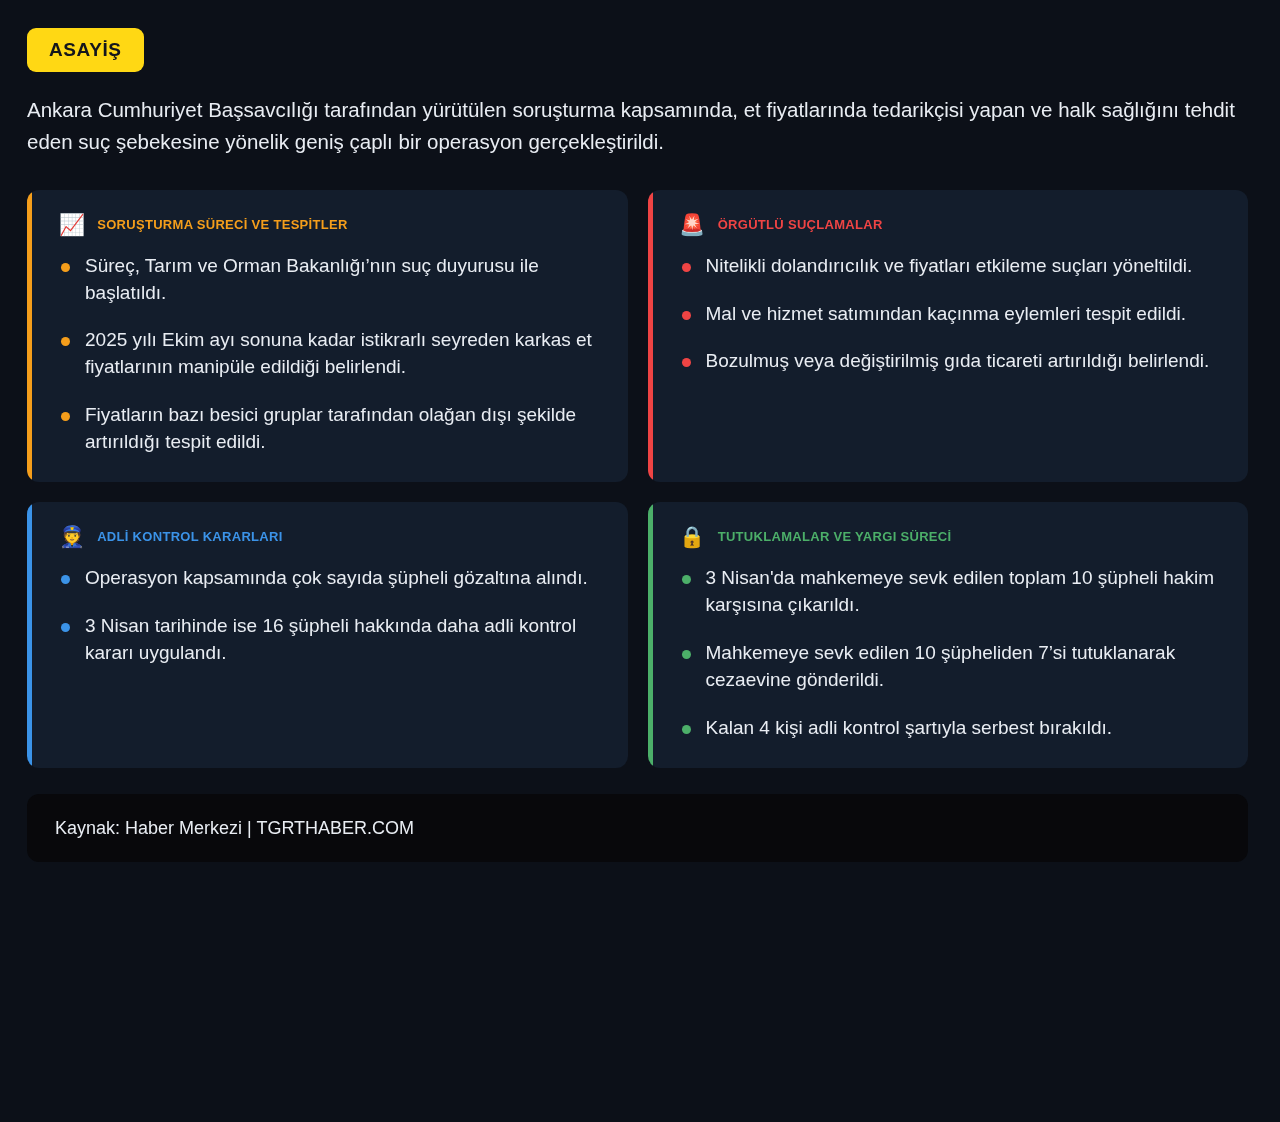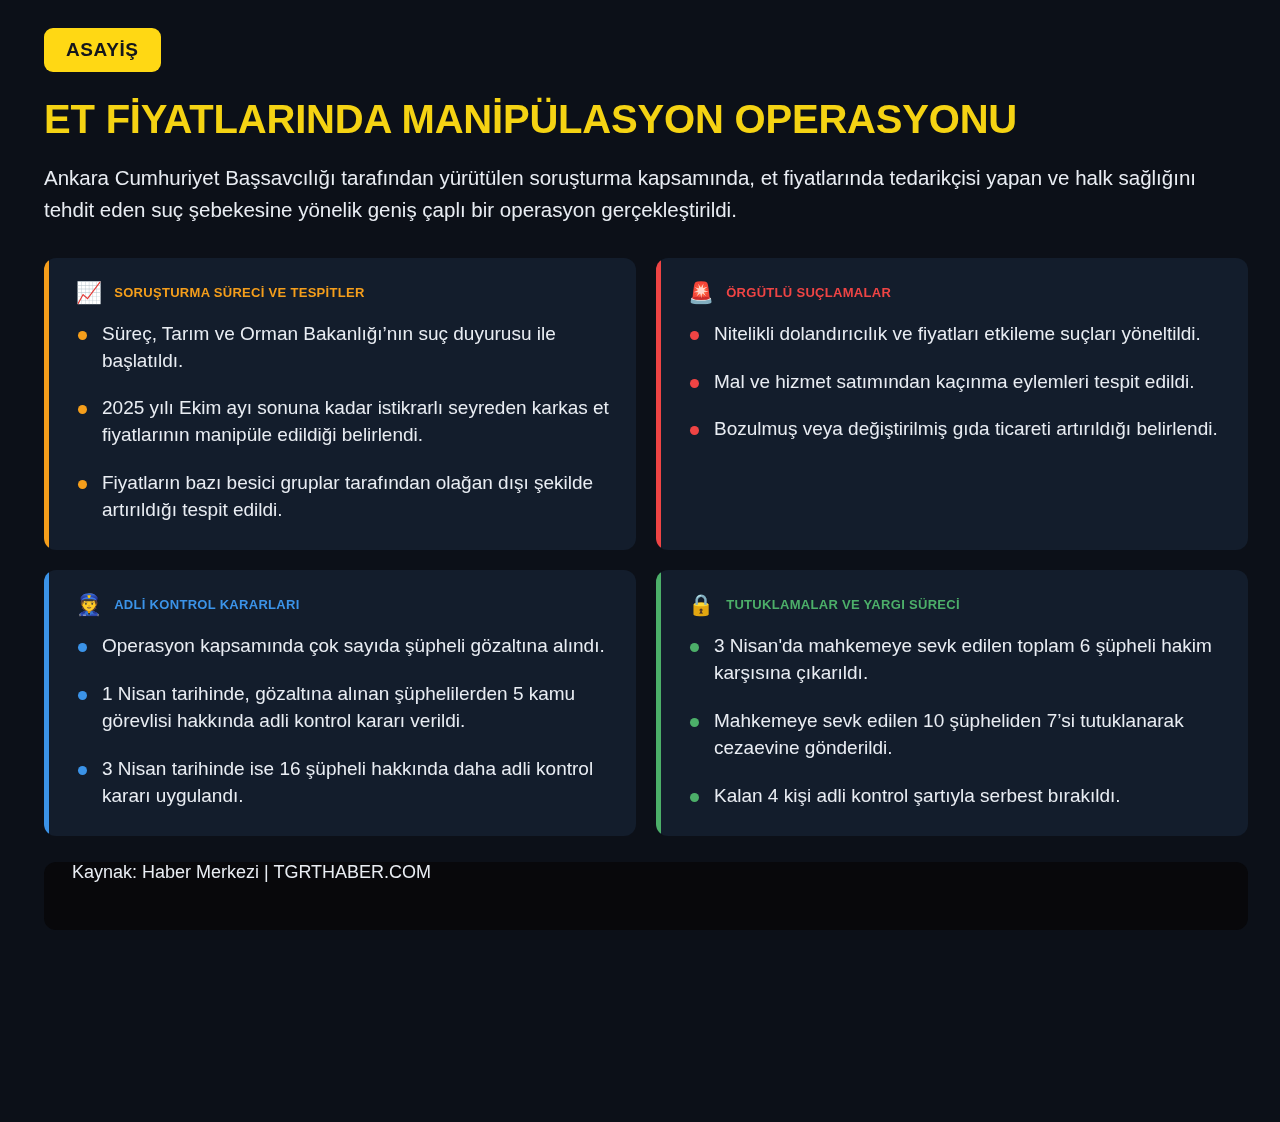--- a/index.html
+++ b/index.html
@@ -9,21 +9,21 @@
     height: 1122px;
     background: #0c1018;
     font-family: "Liberation Sans", sans-serif;
     overflow: hidden;
   }
 
   .page {
     width: 1280px;
     height: 948px;
     background: #0c1018;
-    padding: 28px 32px 0 44px;
+    padding: 28px 32px 0 27px;
     position: relative;
   }
 
   
   .badge {
     display: inline-block;
     background: #FFD814;
     color: #14161c;
     font-size: 19px;
     font-weight: bold;
@@ -118,37 +118,37 @@
     border-radius: 50%;
   }
 
   
   .footer {
     margin-top: 26px;
     background: #08080b;
     border-radius: 12px;
     height: 68px;
     display: flex;
+    align-items: center;
     padding-left: 28px;
   }
 
   .footer-text {
     color: #e9edf3;
     font-size: 18px;
     font-weight: 400;
   }
 </style>
 </head>
 <body>
 
 <div class="page">
 
   <div class="badge">ASAYİŞ</div>
 
-  <h1 class="title">ET FİYATLARINDA MANİPÜLASYON OPERASYONU</h1>
 
   <p class="subtitle">Ankara Cumhuriyet Başsavcılığı tarafından yürütülen soruşturma kapsamında, et fiyatlarında tedarikçisi yapan ve halk sağlığını tehdit eden suç şebekesine yönelik geniş çaplı bir operasyon gerçekleştirildi.</p>
 
   <div class="grid" id="card-grid">
       <div class="card">
         <div class="accent" style="background: rgb(245, 158, 27);"></div>
         <div class="card-head">
           <span class="card-emoji">📈</span>
           <span class="card-title" style="color: rgb(245, 158, 27);">SORUŞTURMA SÜRECİ VE TESPİTLER</span>
         </div>
@@ -171,32 +171,31 @@
         </ul>
       </div>
       <div class="card">
         <div class="accent" style="background: rgb(59, 147, 232);"></div>
         <div class="card-head">
           <span class="card-emoji">👮</span>
           <span class="card-title" style="color: rgb(59, 147, 232);">ADLİ KONTROL KARARLARI</span>
         </div>
         <ul class="bullets">
           <li><span class="dot" style="background: rgb(59, 147, 232);"></span><span>Operasyon kapsamında çok sayıda şüpheli gözaltına alındı.</span></li>
-          <li><span class="dot" style="background: rgb(59, 147, 232);"></span><span>1 Nisan tarihinde, gözaltına alınan şüphelilerden 5 kamu görevlisi hakkında adli kontrol kararı verildi.</span></li>
           <li><span class="dot" style="background: rgb(59, 147, 232);"></span><span>3 Nisan tarihinde ise 16 şüpheli hakkında daha adli kontrol kararı uygulandı.</span></li>
         </ul>
       </div>
       <div class="card">
         <div class="accent" style="background: rgb(76, 175, 105);"></div>
         <div class="card-head">
           <span class="card-emoji">🔒</span>
           <span class="card-title" style="color: rgb(76, 175, 105);">TUTUKLAMALAR VE YARGI SÜRECİ</span>
         </div>
         <ul class="bullets">
-          <li><span class="dot" style="background: rgb(76, 175, 105);"></span><span>3 Nisan'da mahkemeye sevk edilen toplam 6 şüpheli hakim karşısına çıkarıldı.</span></li>
+          <li><span class="dot" style="background: rgb(76, 175, 105);"></span><span>3 Nisan'da mahkemeye sevk edilen toplam 10 şüpheli hakim karşısına çıkarıldı.</span></li>
           <li><span class="dot" style="background: rgb(76, 175, 105);"></span><span>Mahkemeye sevk edilen 10 şüpheliden 7’si tutuklanarak cezaevine gönderildi.</span></li>
           <li><span class="dot" style="background: rgb(76, 175, 105);"></span><span>Kalan 4 kişi adli kontrol şartıyla serbest bırakıldı.</span></li>
         </ul>
       </div>
     </div>
 
   <div class="footer">
     <span class="footer-text">Kaynak: Haber Merkezi | TGRTHABER.COM</span>
   </div>
 

